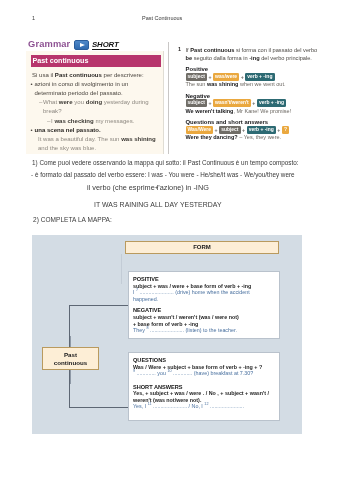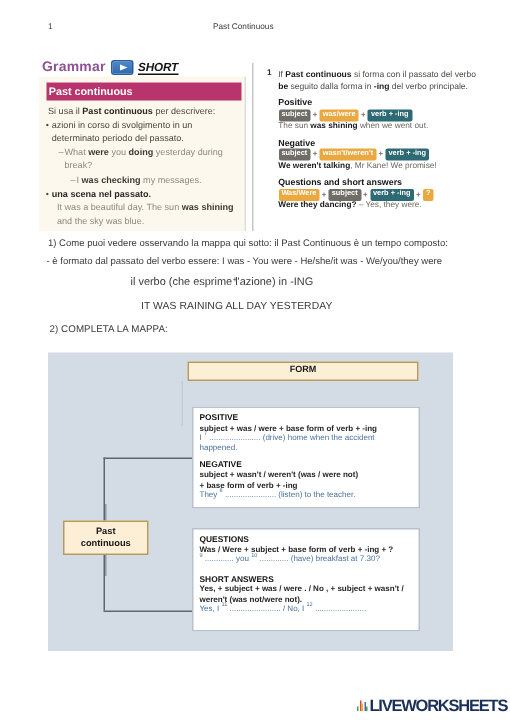--- a/index.html
+++ b/index.html
@@ -239,24 +239,14 @@
     <div class="wb-t">Yes, + subject + was / were . / No , + subject + wasn't /</div>
     <div class="wb-t">weren't (was not/were not).</div>
     <div class="wb-b"><span>Yes, I </span><sup>11</sup><span> ....................... / No, I </span><sup>12</sup><span> .......................</span></div>
   </div>
 
   <div class="abs" id="pc-box">
     <span>Past</span>
     <span>continuous</span>
   </div>
 
-  <div class="abs" id="lw">
-    <span id="lw-icon">
-      <i style="left:0;height:3.4px;background:#4a9f4e"></i>
-      <i style="left:1.55px;height:6.6px;background:#e0472c"></i>
-      <i style="left:3.1px;height:4.6px;background:#f2a72a"></i>
-      <i style="left:4.65px;height:6.1px;background:#3d6fb5"></i>
-      <i style="left:6.2px;height:2.6px;background:#4a9f4e"></i>
-    </span>
-    <span id="lw-text">LIVEWORKSHEETS</span>
-  </div>
 
 </div>
 
 </body></html>

